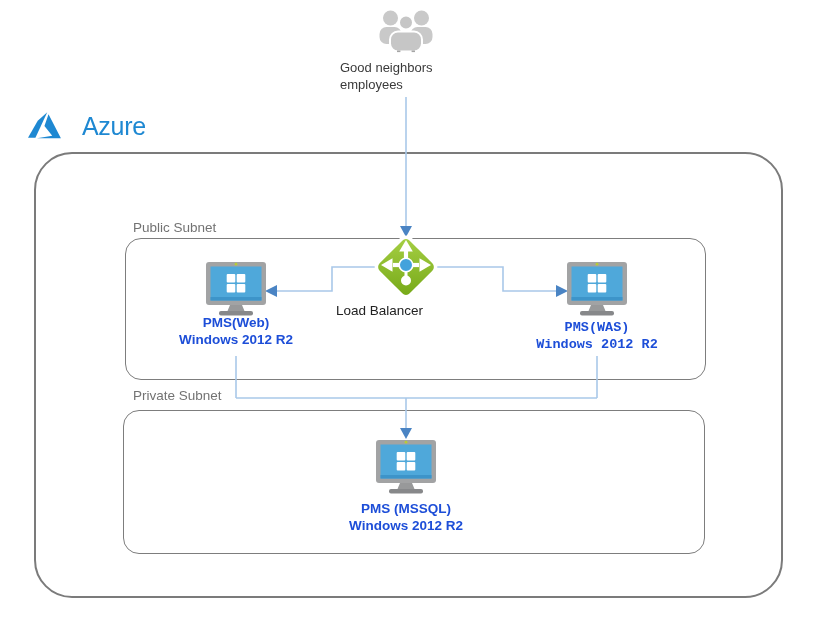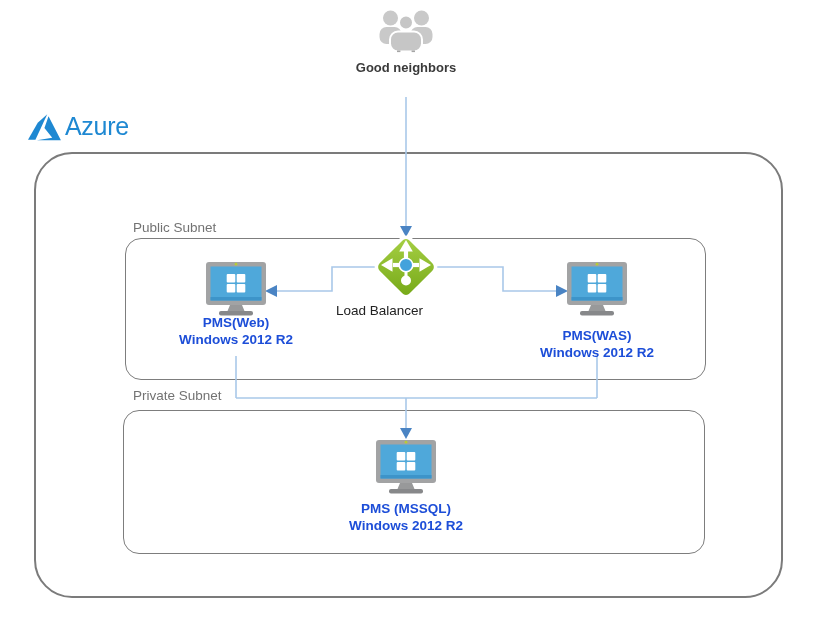--- a/index.html
+++ b/index.html
@@ -21,38 +21,38 @@
   .public-box{left:125px;top:238px;width:579px;height:140px;}
   .private-box{left:123px;top:410px;width:580px;height:142px;}
 
   .subnet-label{
     font-size:13.5px;line-height:16px;color:#737373;white-space:nowrap;
   }
   .public-label{left:133px;top:220px;}
   .private-label{left:133px;top:388px;}
 
   
-  .actor{left:340px;top:8px;width:132px;text-align:center;font-weight:bold;}
+  .actor{left:340px;top:8px;width:132px;}
   .actor .icon-wrap{display:flex;justify-content:center;margin-bottom:4px;}
   .actor .line{font-size:13px;line-height:16.5px;color:#3a3a3a;}
 
   
-  .azure{left:28px;top:112px;display:flex;align-items:flex-end;gap:4px;}
+  .azure{left:28px;top:112px;display:flex;align-items:flex-start;gap:21px;}
   .azure .word{font-size:25px;color:#1e88d2;letter-spacing:-0.3px;}
 
   
   .lb-icon{left:366px;top:227px;}
   .lb-label{left:336px;top:303px;width:140px;text-align:left;font-size:13.5px;color:#222;}
 
   
   .vm-label{width:170px;text-align:center;font-weight:bold;font-size:13.5px;line-height:17px;color:#1d4ed8;white-space:nowrap;}
   .vm-web-icon{left:204px;top:261px;}
   .vm-web-label{left:151px;top:314px;}
   .vm-was-icon{left:565px;top:261px;}
-  .vm-was-label{left:512px;top:327px;}
+  .vm-was-label{left:512px;top:319px;font-family:Liberation Mono, monospace;}
   .vm-sql-icon{left:374px;top:439px;}
   .vm-sql-label{left:321px;top:500px;text-align:center;}
 
   .connectors{left:0;top:0;pointer-events:none;}
 </style>
 </head>
 <body>
 
 <div class="canvas">
 
@@ -98,20 +98,21 @@
           <circle cx="28" cy="14.5" r="7"></circle>
           <rect x="12" y="23.5" width="32" height="20" rx="8"></rect>
         </g>
         <g fill="#a5a5a5">
           <rect x="19" y="42.5" width="3.4" height="1.6"></rect>
           <rect x="33.6" y="42.5" width="3.4" height="1.6"></rect>
         </g>
       </svg>
     </div>
     <div class="line">Good neighbors</div>
+    <div class="line">employees</div>
   </div>
 
   <div class="abs azure">
     <span>
       <svg width="33" height="27" viewBox="0 0 79 63">
         <g fill="#1e88d2">
           <path d="M46.09.02 23.32 19.92 0 61.06h17.79z"></path>
           <path d="M49.16 4.77 39.34 32.59 58.02 55.96 21.47 62.32h57.3z"></path>
         </g>
       </svg>

